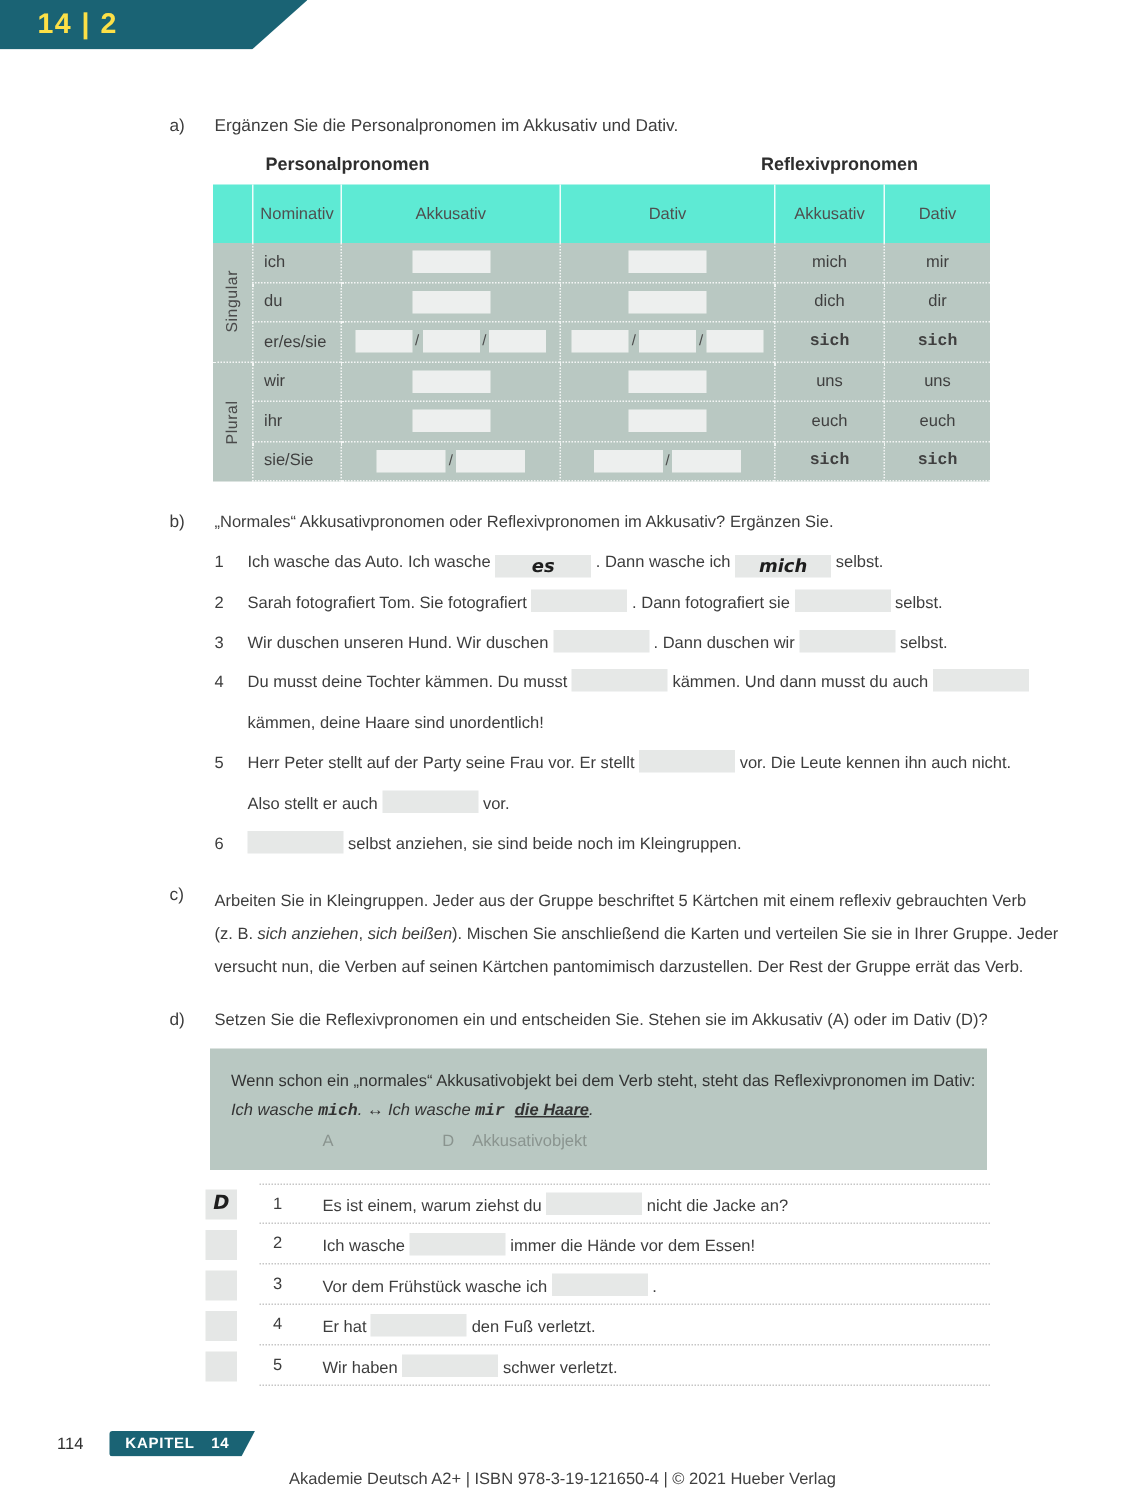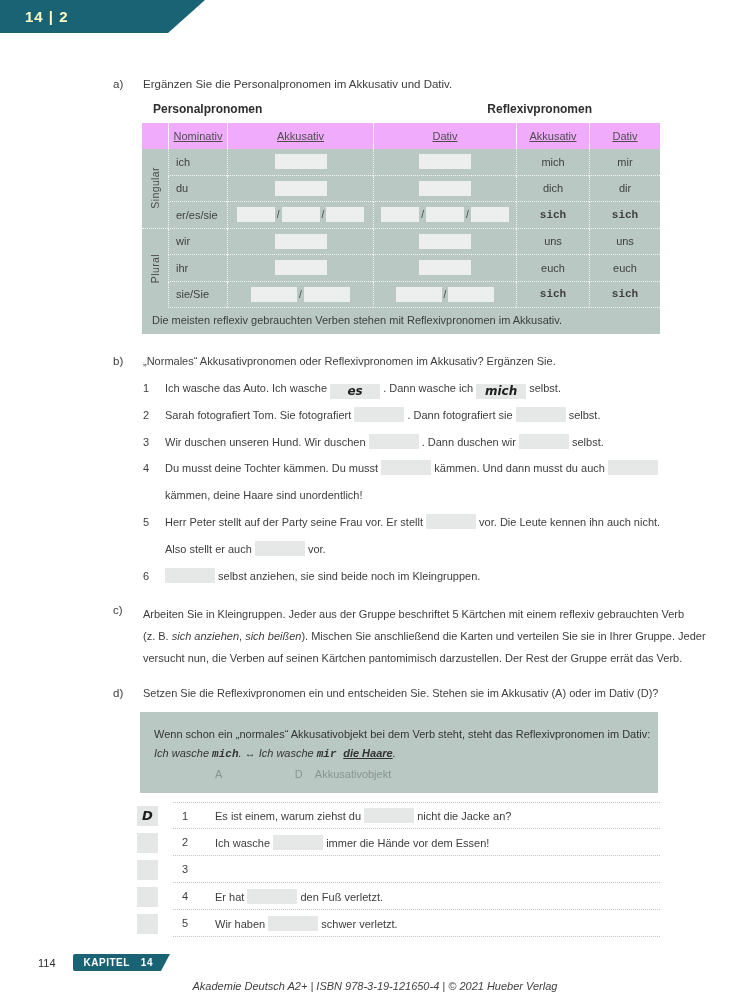--- a/index.html
+++ b/index.html
@@ -8,50 +8,50 @@
     font-family:"Liberation Sans","DejaVu Sans",sans-serif;color:#3d3d3d;
     overflow:hidden;-webkit-font-smoothing:antialiased;
   }
   .nowrap{white-space:nowrap;}
   
   .banner{
     position:absolute;top:0;left:0;width:205px;height:33px;background:#1a6374;
     clip-path:polygon(0 0,100% 0,calc(100% - 37px) 100%,0 100%);
     display:flex;align-items:center;
   }
-  .banner-text{color:#fef9c3;font-weight:bold;font-size:15px;padding-left:25px;letter-spacing:1px;}
+  .banner-text{color:#fde047;font-weight:bold;font-size:19px;padding-left:25px;letter-spacing:1px;}
   
   .page-content{position:absolute;top:78px;left:113px;width:615px;}
   .sec{display:flex;margin:0;}
   .sec-label{width:30px;flex:none;font-size:11.5px;}
   .sec-body{flex:1;font-size:11.5px;}
   
   .tablewrap{margin-left:29px;width:518px;margin-top:12px;}
   .group-headers{display:flex;font-weight:bold;font-size:12px;color:#2e2e2e;}
-  .gh-left{margin-left:11px;}
-  .gh-right{margin-left:auto;margin-right:68px;}
+  .gh-left{margin-left:35px;}
+  .gh-right{margin-left:auto;margin-right:48px;}
   .ptable{margin-top:7px;font-size:11px;color:#3f3f3f;}
-  .thead{display:grid;grid-template-columns:26px 59px 146px 143px 73px 71px;background:#f0abfc;height:26px;align-items:center;color:#4f4f4f;text-decoration:underline;}
+  .thead{display:grid;grid-template-columns:26px 59px 146px 143px 73px 71px;background:#5eead4;height:39px;align-items:center;color:#4f4f4f;}
   .thead .hcell{text-align:center;border-left:1px solid rgba(255,255,255,.9);height:100%;display:flex;align-items:center;justify-content:center;}
   .thead .hcell:first-child{border-left:none;}
   .tbody{display:grid;grid-template-columns:26px 59px 146px 143px 73px 71px;grid-template-rows:repeat(6,26.5px);background:#b9c8c2;}
   .cell{display:flex;align-items:center;border-bottom:1px dotted rgba(255,255,255,.85);border-left:1px dotted rgba(255,255,255,.85);}
   .c-nom{grid-column:2;padding-left:7px;}
   .c-akk{grid-column:3;justify-content:center;}
   .c-dat{grid-column:4;justify-content:center;}
   .c-ra{grid-column:5;justify-content:center;}
   .c-rd{grid-column:6;justify-content:center;border-right:none;}
   .bd{font-weight:bold;font-family:Liberation Mono, monospace;}
   .side{grid-column:1;display:flex;align-items:center;justify-content:center;}
   .sideA{grid-row:1/4;border-bottom:1px dotted rgba(255,255,255,.85);}
   .sideB{grid-row:4/7;}
   .vert{writing-mode:vertical-lr;transform:rotate(180deg);font-size:10.5px;color:#4a4a4a;letter-spacing:.4px;}
   .note-row{background:#b9c8c2;padding:6px 10px 8px 10px;font-size:11px;color:#3d3d3d;}
   
-  .blank{display:inline-block;width:50px;height:15px;background:#e6e8e7;vertical-align:-3px;
+  .blank{display:inline-block;width:64px;height:15px;background:#e6e8e7;vertical-align:-3px;
     text-align:center;line-height:14px;}
   .tbody .blank{background:#edefee;}
   .w52{width:52px;} .w46{width:46px;} .w38{width:38px;}
   .filled,.hand{font-family:"DejaVu Sans",sans-serif;font-style:italic;font-weight:bold;font-size:12px;color:#1e1e1e;}
   .slash{margin:0 2px;color:#4a4a4a;font-size:10px;}
   
   .sec-b{margin-top:21px;}
   .ex-list{margin-top:8px;}
   .ex-item{display:flex;}
   .ex-num{width:22px;flex:none;font-size:11px;line-height:26.8px;}
@@ -74,21 +74,21 @@
   .d-line{flex:1;margin-left:15px;border-bottom:1px dotted #c6c6c6;display:flex;align-items:center;}
   .d-row:first-child .d-line{border-top:1px dotted #c6c6c6;}
   .d-num{width:33px;flex:none;padding-left:9px;font-size:11px;}
   .d-text{font-size:11px;white-space:nowrap;}
   
   .footer-row{position:absolute;left:38px;bottom:29px;display:flex;align-items:center;}
   .page-num{font-size:11px;color:#2f2f2f;}
   .chapter-badge{margin-left:17px;background:#1a6374;color:#fff;font-size:10px;font-weight:bold;
     letter-spacing:.5px;padding:3px 17px 3px 11px;display:flex;gap:11px;
     clip-path:polygon(0 0,100% 0,calc(100% - 9px) 100%,0 100%);border-radius:2px 0 0 2px;}
-  .publisher{position:absolute;bottom:8px;left:0;width:100%;text-align:center;font-size:11px;color:#3f3f3f;font-style:italic;}
+  .publisher{position:absolute;bottom:8px;left:0;width:100%;text-align:center;font-size:11px;color:#3f3f3f;}
 </style>
 </head>
 <body>
 
 <div class="banner">
   <span class="banner-text">14 | 2</span>
 </div>
 
 <div class="page-content">
 
@@ -184,21 +184,20 @@
             <span class="blank w46"></span>
           </div>
         <div class="cell c-dat" style="grid-row:6">
             <span class="blank w46"></span>
             <span class="slash">/</span>
             <span class="blank w46"></span>
           </div>
         <div class="cell c-ra bd" style="grid-row:6">sich</div>
         <div class="cell c-rd bd" style="grid-row:6">sich</div>
       </div>
-      <div class="note-row nowrap">Die meisten reflexiv gebrauchten Verben stehen mit Reflexivpronomen im Akkusativ.</div>
     </div>
   </div>
 
   <div class="sec sec-b">
     <span class="sec-label">b)</span>
     <div class="sec-body">
       <div class="nowrap" style="font-size:11px;">„Normales“ Akkusativpronomen oder Reflexivpronomen im Akkusativ? Ergänzen Sie.</div>
       <div class="ex-list">
         <div class="ex-item">
           <span class="ex-num">1</span>
@@ -278,20 +277,21 @@
       <span class="abox hand"></span>
       <div class="d-line">
         <span class="d-num">2</span>
         <span class="d-text"><span class="">Ich wasche </span><span class="blank"></span><span class=""> immer die Hände vor dem Essen!</span></span>
       </div>
     </div>
     <div class="d-row">
       <span class="abox hand"></span>
       <div class="d-line">
         <span class="d-num">3</span>
+        <span class="d-text"><span class="">Vor dem Frühstück wasche ich </span><span class="blank"></span><span class=""> .</span></span>
       </div>
     </div>
     <div class="d-row">
       <span class="abox hand"></span>
       <div class="d-line">
         <span class="d-num">4</span>
         <span class="d-text"><span class="">Er hat </span><span class="blank"></span><span class=""> den Fuß verletzt.</span></span>
       </div>
     </div>
     <div class="d-row">

